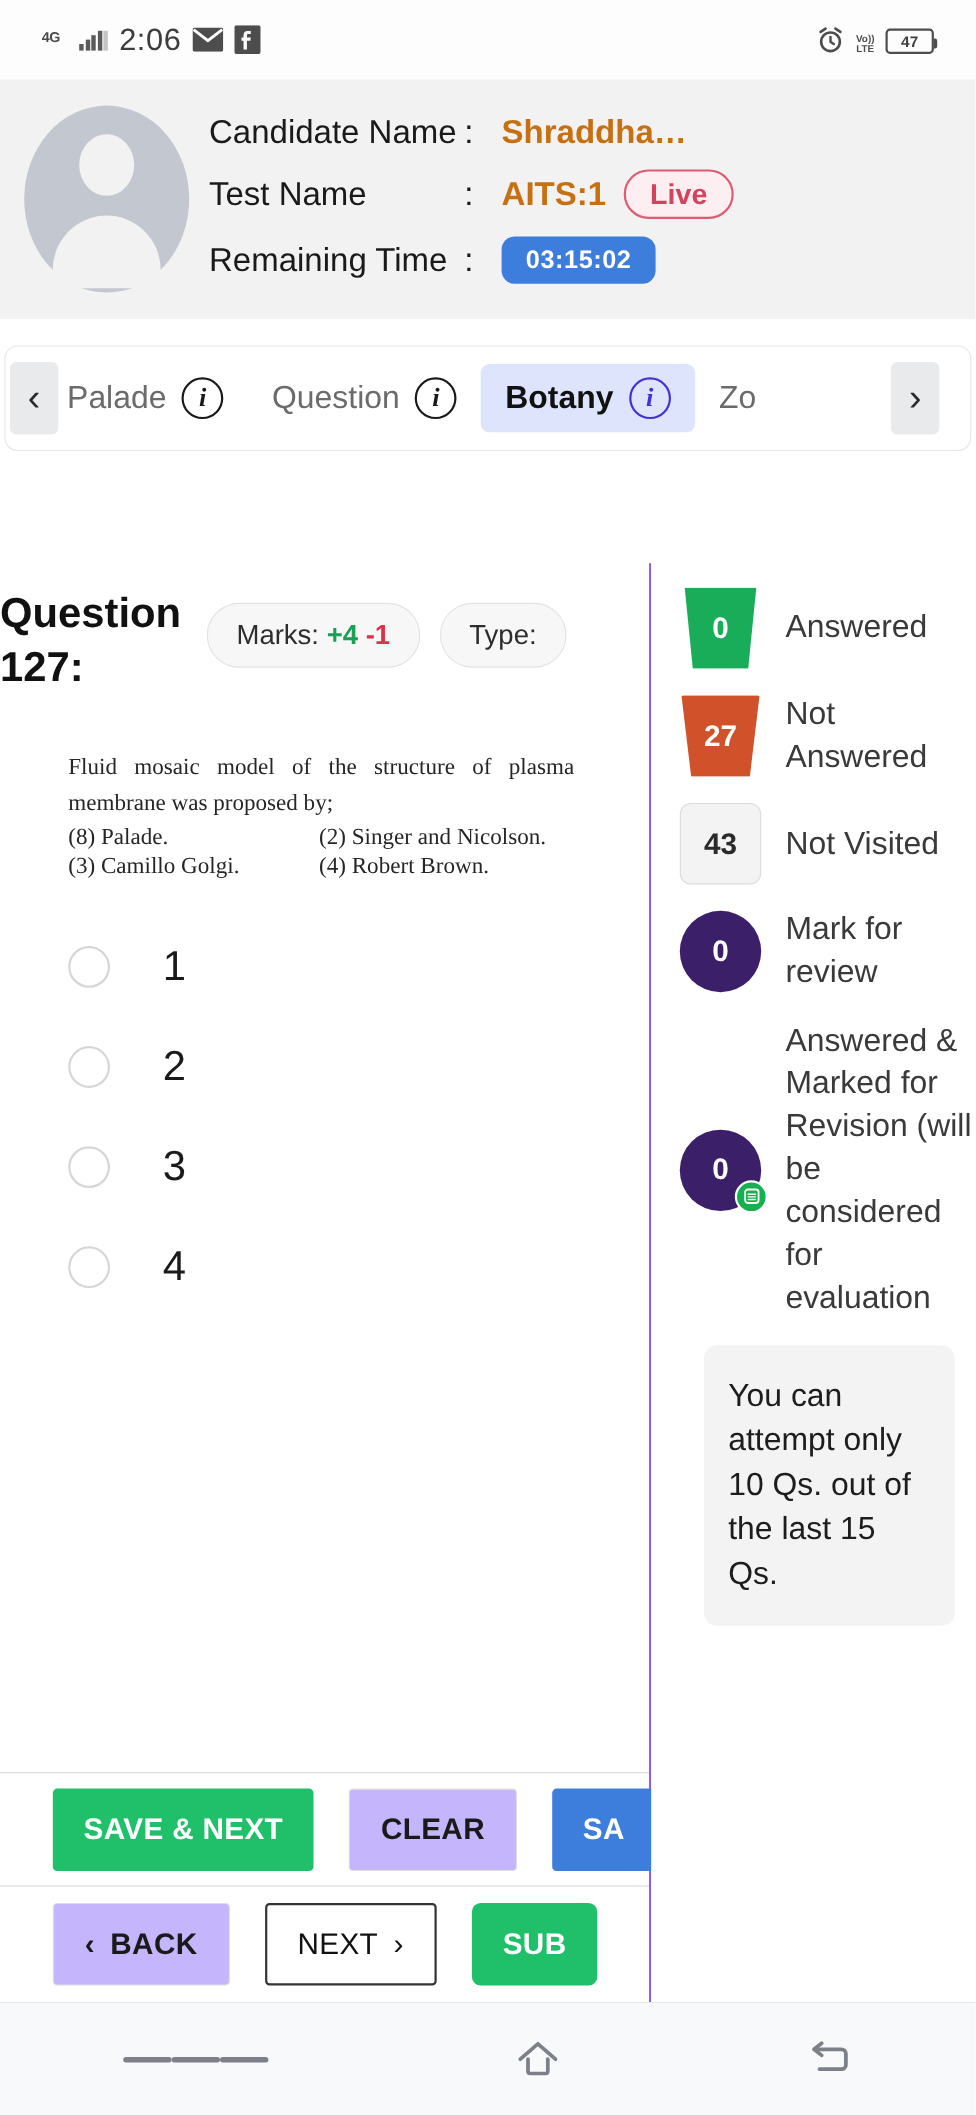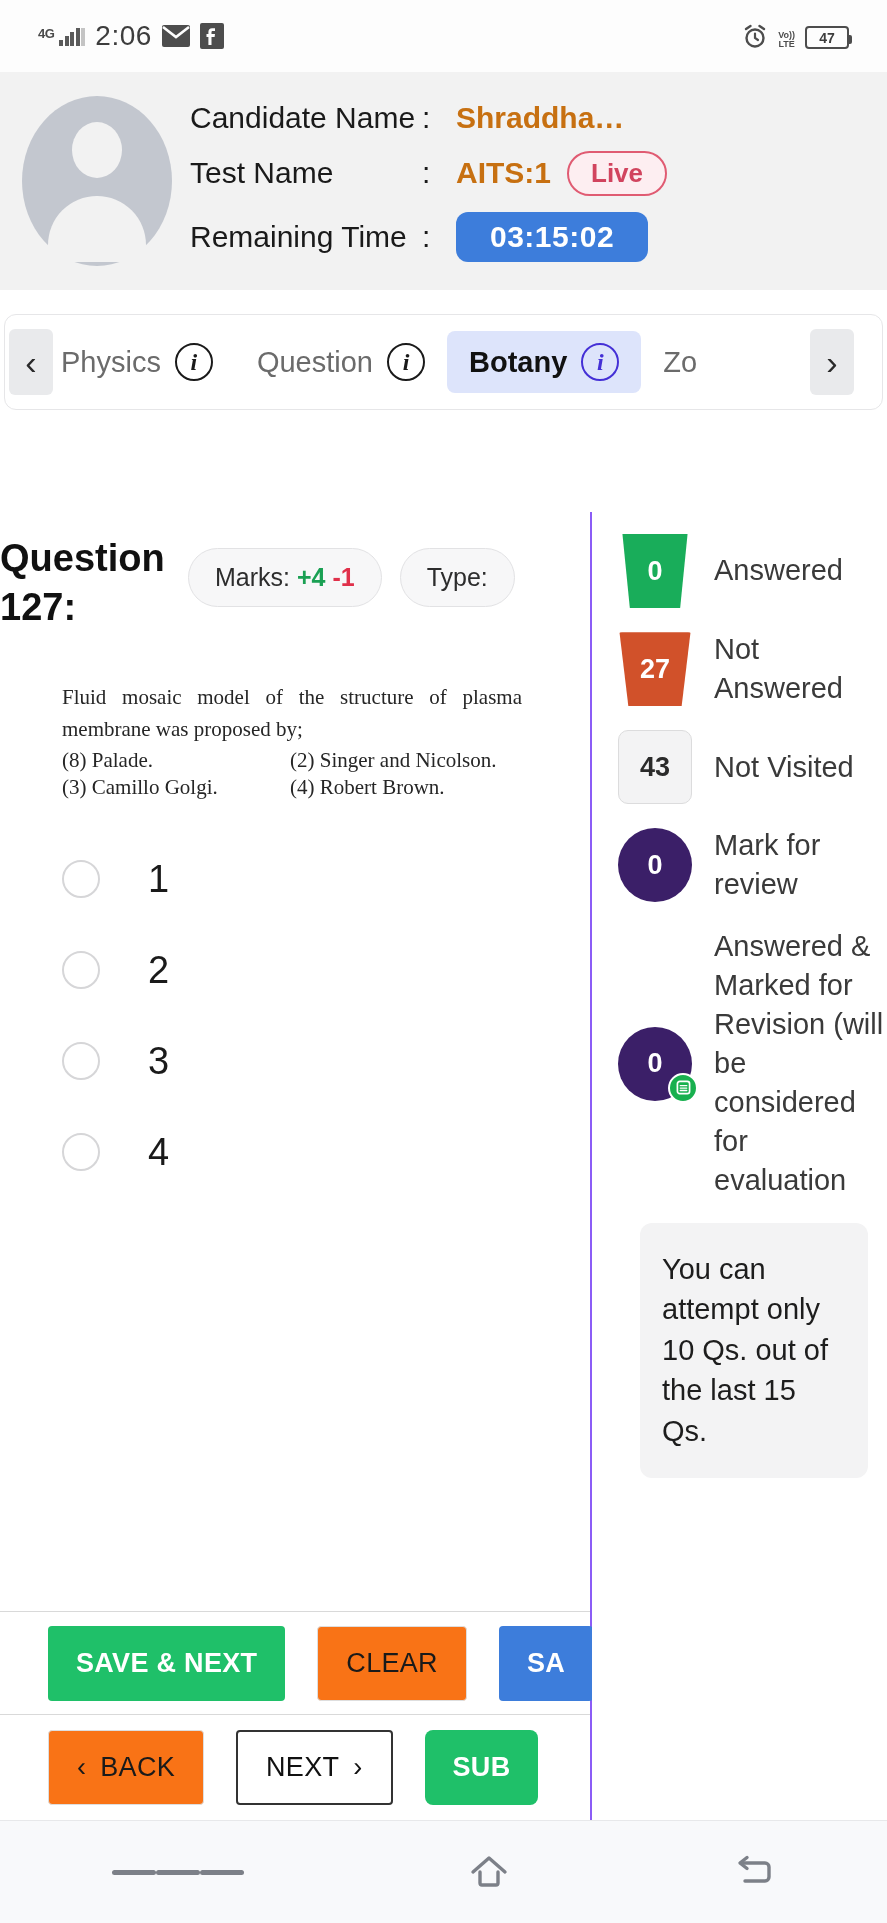--- a/index.html
+++ b/index.html
@@ -14,21 +14,21 @@
   
   .statusbar{
     height:72px; width:100%;
     background:#fdfdfd;
     display:flex; align-items:center;
     padding:0 38px;
     position:relative;
   }
   .sb-left{ display:flex; align-items:center; gap:10px; }
   .sb-right{ display:flex; align-items:flex-end; gap:10px; margin-left:auto; }
-  .sb-4g{ display:flex; align-items:flex-end; gap:5px;text-align:center; }
+  .sb-4g{ display:flex; align-items:flex-end; gap:18px;text-align:center; }
   .sb-4g-txt{ font-size:13px; font-weight:bold; color:#4a4a4a; line-height:1;
               transform:translateY(-6px); letter-spacing:-.5px;}
   .bars{ display:flex; align-items:flex-end; gap:1.5px; height:19px;}
   .bars i{ display:block; width:4px; background:#5a5a5a; }
   .bars i:nth-child(1){height:6px}
   .bars i:nth-child(2){height:10px}
   .bars i:nth-child(3){height:14px}
   .bars i:nth-child(4){height:18px}
   .bars i:nth-child(5){height:18px;background:#c4c4c4}
   .sb-time{ font-size:28px; color:#3d3d3d; letter-spacing:.5px; }
@@ -71,21 +71,21 @@
   .cand-colon{ font-size:30px; color:#1a1a1a; width:34px; flex:0 0 34px;}
   .cand-val{ font-size:30px; font-weight:bold; color:#c77011; }
   .live-badge{
     margin-left:16px;
     border:2px solid #e05b72; color:#d1445e; background:#fdeef1;
     border-radius:26px; padding:5px 22px;
     font-size:26px; font-weight:bold;
   }
   .time-badge{
     background:#3d7ddb; color:#fff; font-weight:bold;
-    border-radius:12px; padding:8px 34px; font-size:30px;
+    border-radius:12px; padding:8px 22px; font-size:23px;
     letter-spacing:.5px;
   }
 
   
   .tabs-wrap{
     margin:24px 4px 0 4px;
     background:#ffffff;
     border:1px solid #e6e6e8;
     border-radius:12px;
     height:96px;
@@ -171,21 +171,21 @@
     height:103px;
   }
   .btnrow.r2{ height:106px; }
   .btn{
     font-size:27px; font-weight:bold; letter-spacing:.3px;
     border-radius:4px; padding:0 28px;
     height:75px; display:flex; align-items:center; justify-content:center;
     white-space:nowrap;
   }
   .btn.green{ background:#1fc069; color:#fff; }
-  .btn.white{ background:#f97316; color:#1a1a1a; border:1px solid #dedede; font-weight:normal;text-align:center;}
+  .btn.white{ background:#c4b5fd; color:#1a1a1a; border:1px solid #dedede; font-weight:bold;text-align:center;}
   .btn.blue{ background:#3d7ddb; color:#fff; }
   .btn.outline-dark{ background:#fff; color:#111; border:2px solid #333; font-weight:normal;}
   .btn.green2{ background:#1fc069; color:#fff; border-radius:8px;}
   .btn.nav{ font-size:27px; gap:14px; }
 
   
   .legend{
     flex:1; background:#fff; padding:22px 0 0 26px;
     overflow:hidden; position:relative;
   }
@@ -310,21 +310,21 @@
       <span class="time-badge">03:15:02</span>
     </div>
 
   </div>
 </div>
 
 <div class="tabs-wrap">
   <div class="tabs-scroller">
 
     <div class="tab">
-      <span>Physics</span>
+      <span>Palade</span>
       <span class="info-ic">i</span>
     </div>
 
     <div class="tab">
       <span>Question</span>
       <span class="info-ic">i</span>
     </div>
 
     <div class="tab active">
       <span>Botany</span>

